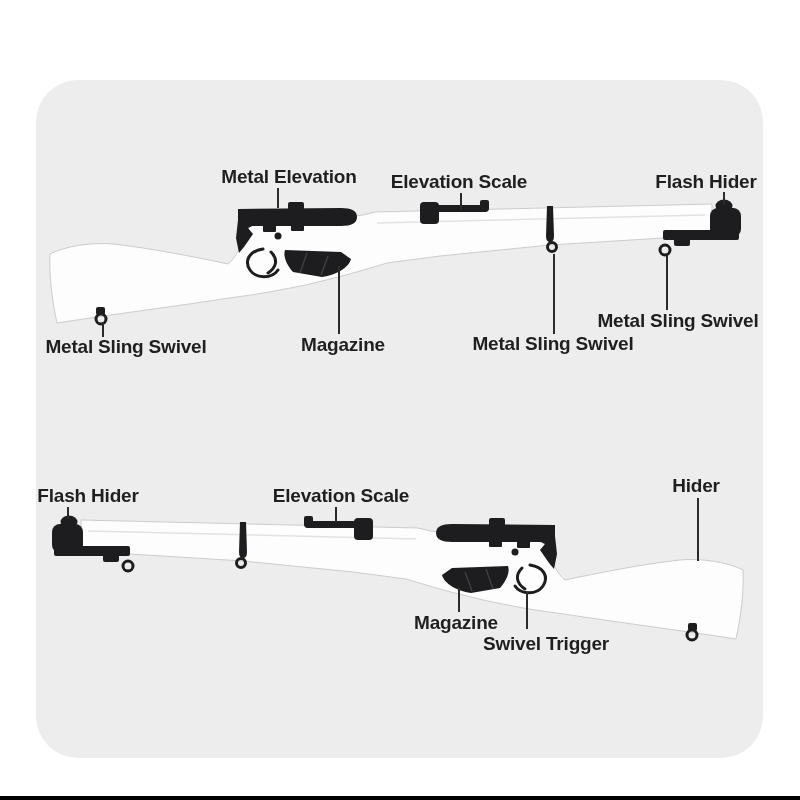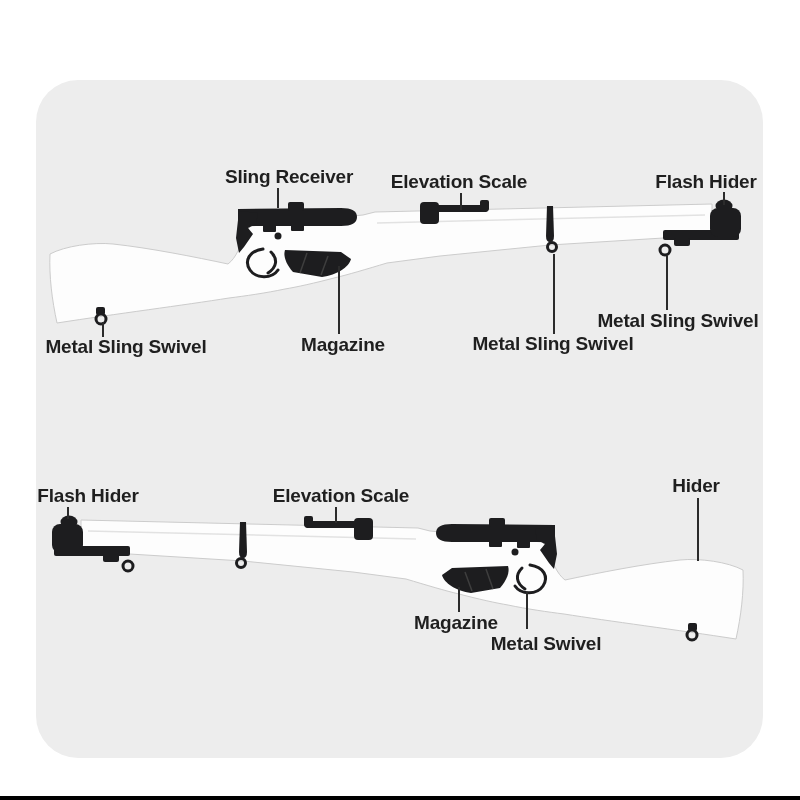--- a/index.html
+++ b/index.html
@@ -83,21 +83,21 @@
   </defs>
   <use href="#rifle"></use>
 </svg>
 
 <svg class="rifle-svg rifle-bottom" viewBox="0 0 700 140" xmlns="http://www.w3.org/2000/svg">
   <use href="#rifle"></use>
 </svg>
 
 <div id="callouts">
     <div class="leader-line" style="left: 277px; top: 188px; height: 20px;"></div>
-    <div class="part-label" style="left: 289px; top: 177px;">Sling Receiver</div>
+    <div class="part-label" style="left: 289px; top: 177px;">Metal Elevation</div>
     <div class="leader-line" style="left: 460px; top: 193px; height: 17px;"></div>
     <div class="part-label" style="left: 459px; top: 182px;">Elevation Scale</div>
     <div class="leader-line" style="left: 723px; top: 192px; height: 13px;"></div>
     <div class="part-label" style="left: 706px; top: 182px;">Flash Hider</div>
     <div class="leader-line" style="left: 102px; top: 322px; height: 15px;"></div>
     <div class="part-label" style="left: 126px; top: 347px;">Metal Sling Swivel</div>
     <div class="leader-line" style="left: 338px; top: 266px; height: 68px;"></div>
     <div class="part-label" style="left: 343px; top: 345px;">Magazine</div>
     <div class="leader-line" style="left: 553px; top: 254px; height: 80px;"></div>
     <div class="part-label" style="left: 553px; top: 344px;">Metal Sling Swivel</div>
@@ -105,16 +105,16 @@
     <div class="part-label" style="left: 678px; top: 321px;">Metal Sling Swivel</div>
     <div class="leader-line" style="left: 67px; top: 507px; height: 12px;"></div>
     <div class="part-label" style="left: 88px; top: 496px;">Flash Hider</div>
     <div class="leader-line" style="left: 335px; top: 507px; height: 16px;"></div>
     <div class="part-label" style="left: 341px; top: 496px;">Elevation Scale</div>
     <div class="leader-line" style="left: 697px; top: 498px; height: 63px;"></div>
     <div class="part-label" style="left: 696px; top: 486px;">Hider</div>
     <div class="leader-line" style="left: 458px; top: 587px; height: 25px;"></div>
     <div class="part-label" style="left: 456px; top: 623px;">Magazine</div>
     <div class="leader-line" style="left: 526px; top: 592px; height: 37px;"></div>
-    <div class="part-label" style="left: 546px; top: 644px;">Metal Swivel</div>
+    <div class="part-label" style="left: 546px; top: 644px;">Swivel Trigger</div>
   </div>
 
 <div class="footer-bar"></div>
 
 </body></html>

